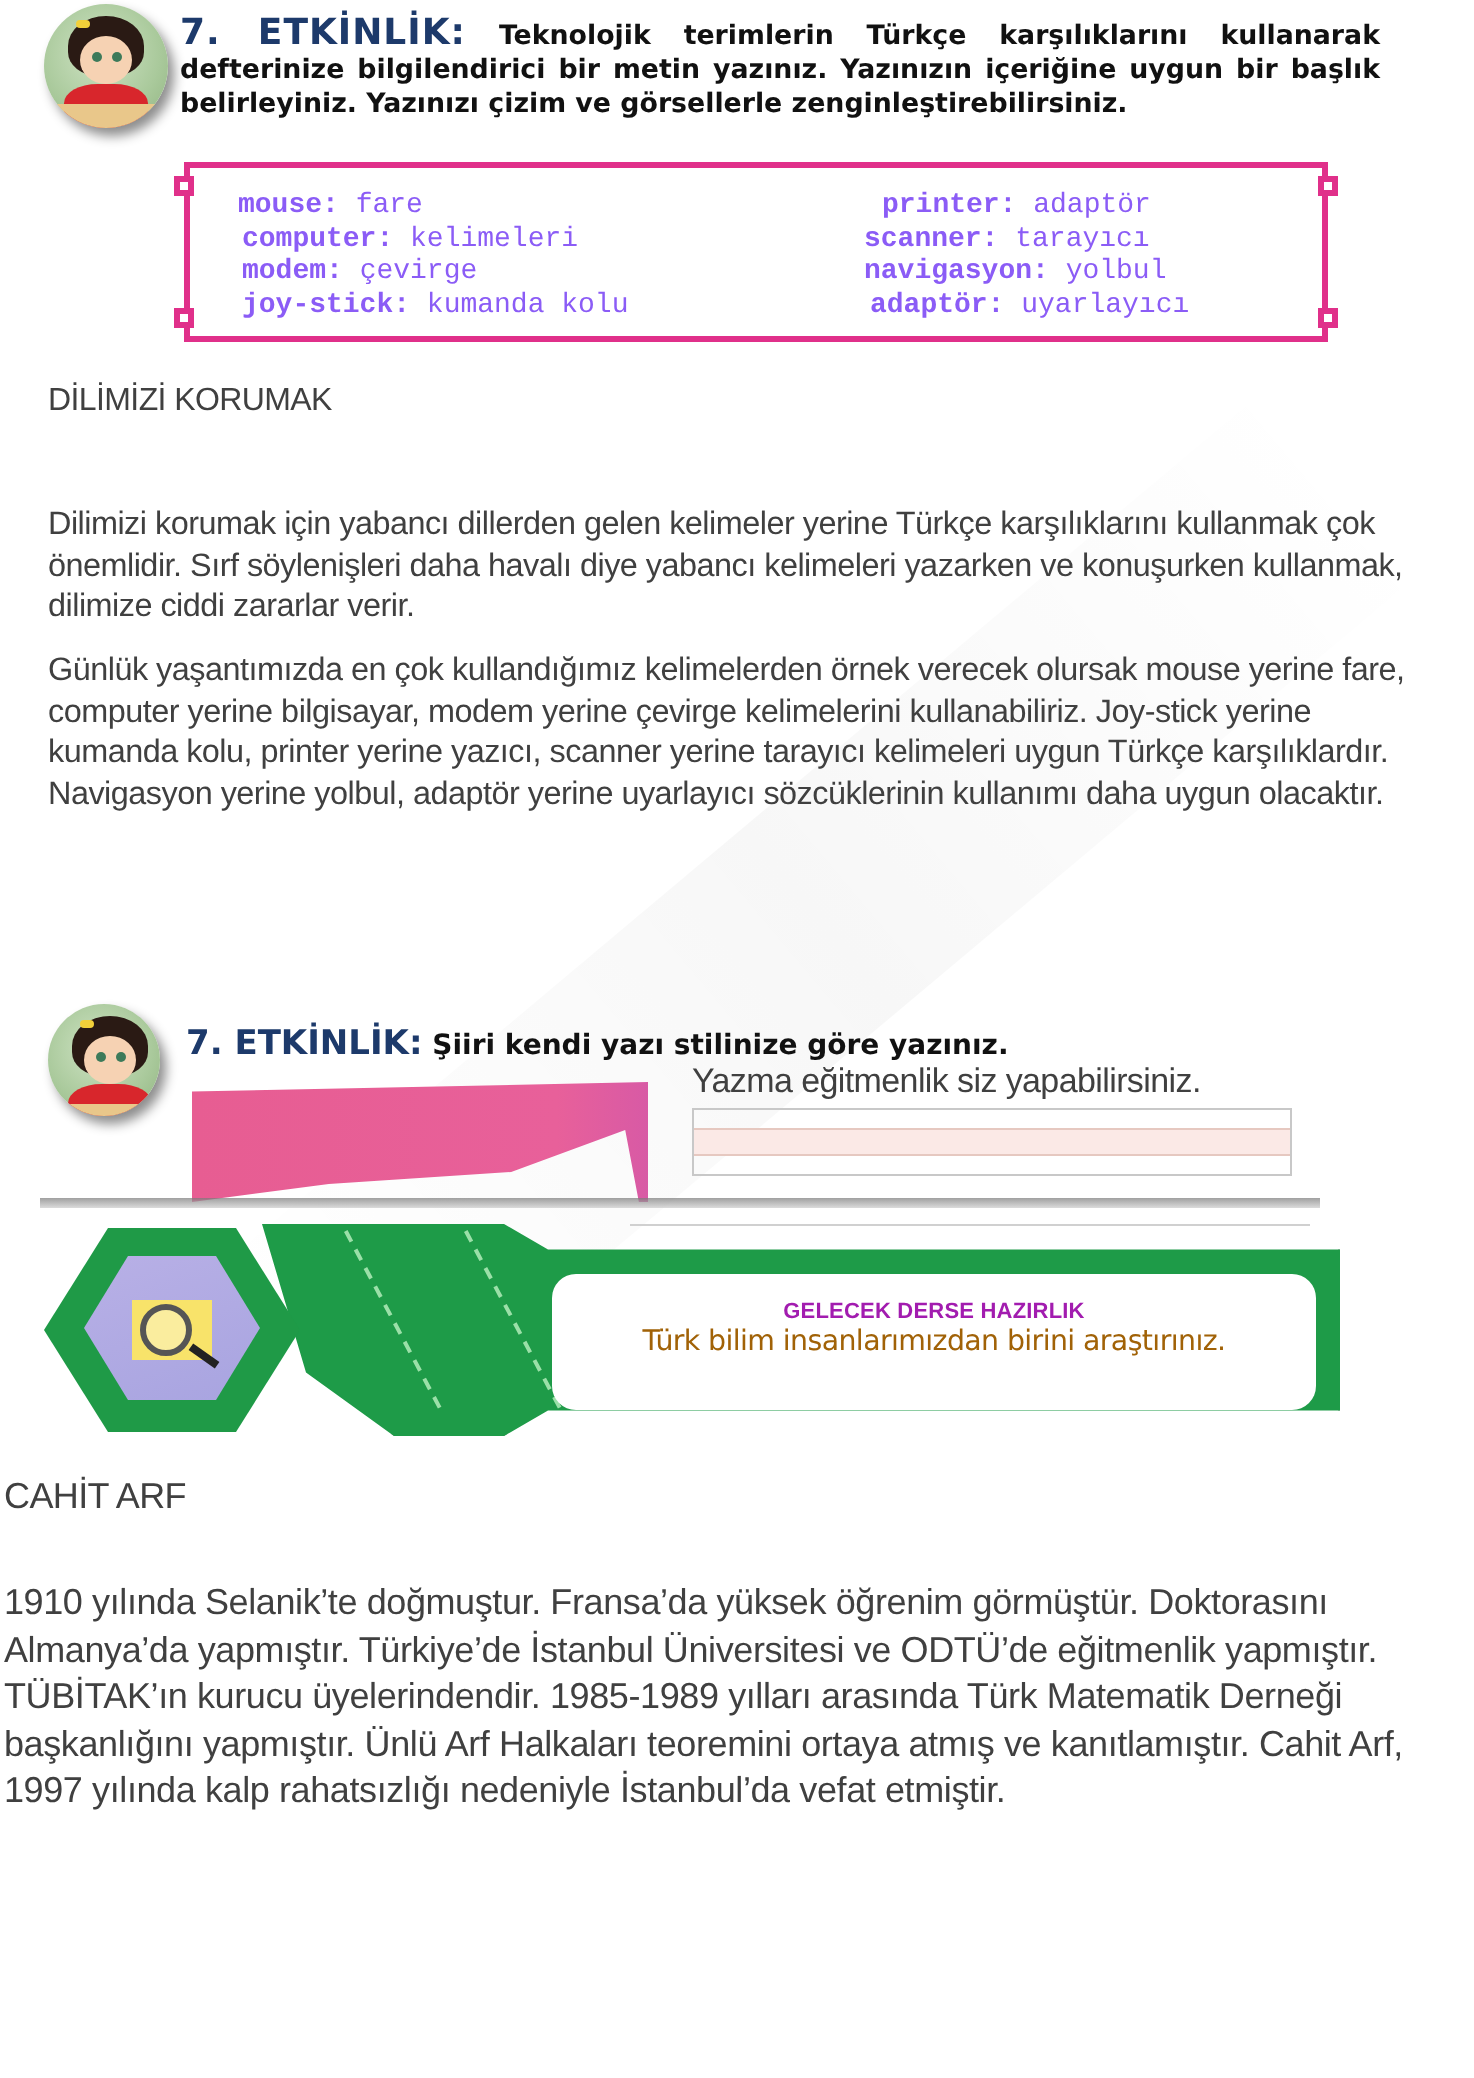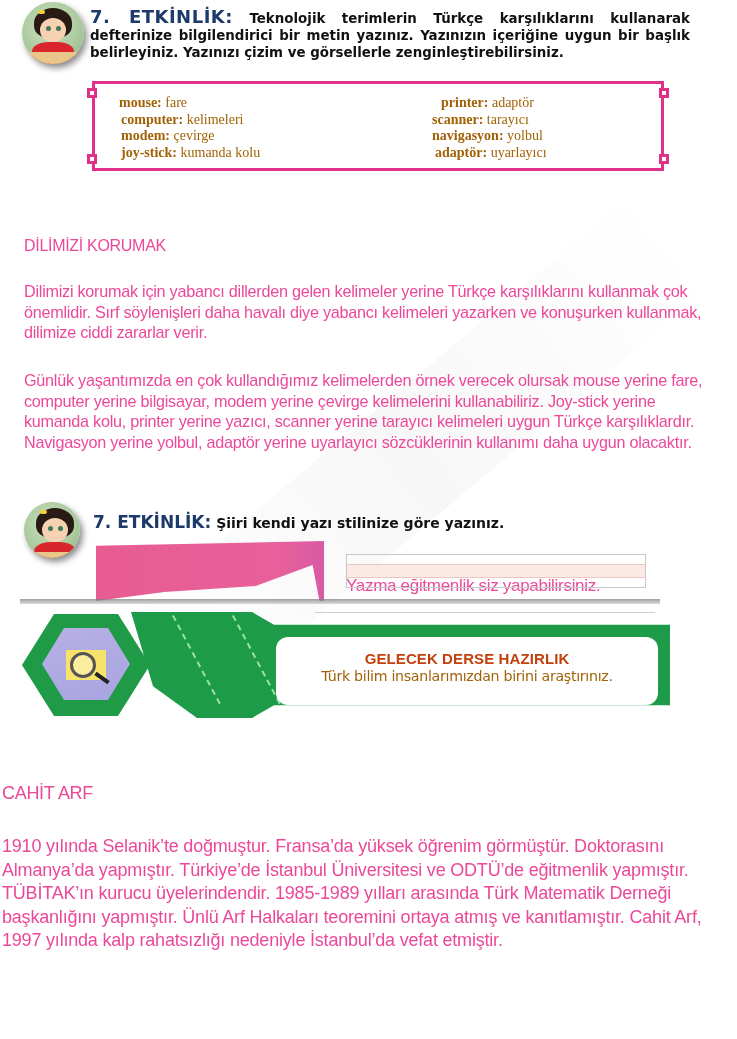--- a/index.html
+++ b/index.html
@@ -24,25 +24,25 @@
   .task-num { color: #1d3a6b; font-weight: bold; font-family: "DejaVu Sans", sans-serif; }
 
   #t7 { left: 90px; top: 8px; width: 600px; font-size: 13.4px; line-height: 17px; text-align: justify; }
   #t7 .task-num { font-size: 18px; letter-spacing: 0.5px; }
 
   .term-box {
     position: absolute; left: 92px; top: 81px; width: 572px; height: 90px;
     border: 3px solid #e0308a;
   }
   .term-box .corner { position: absolute; width: 10px; height: 10px; border: 3px solid #e0308a; background: #fff; }
-  .term-col { position: absolute; top: 11px; font-size: 14px; line-height: 16.5px; color: #a16207; font-family: Liberation Serif, serif; }
+  .term-col { position: absolute; top: 11px; font-size: 14px; line-height: 16.5px; color: #8b5cf6; font-family: Liberation Mono, monospace; }
   .term-col .row b { font-weight: bold; }
   .term-col .row span { font-weight: normal; }
 
-  .red { color: #ec4899; font-family: "Liberation Sans", sans-serif; margin-top: 45px; }
+  .red { color: #404040; font-family: "Liberation Sans", sans-serif; }
   .red-title { position: absolute; left: 24px; font-size: 16px; letter-spacing: -0.3px; }
   .red-para { position: absolute; left: 24px; width: 690px; font-size: 16.2px; line-height: 20.5px; letter-spacing: -0.25px; }
 
   #t8 { left: 93px; top: 512px; font-size: 14px; }
   #t8 .task-num { font-size: 17px; }
 
   .pink-flag {
     position: absolute; left: 96px; top: 541px; width: 228px; height: 60px;
     background: linear-gradient(90deg, #e75d92 0%, #e8609a 80%, #d85aa5 100%);
     clip-path: polygon(0 8%, 100% 0, 100% 100%, 98% 100%, 95% 40%, 70% 75%, 30% 85%, 0 100%);
@@ -69,21 +69,21 @@
   .ribbon {
     position: absolute; left: 100px; top: 0; width: 550px; height: 106px; background: #1e9b48;
     clip-path: polygon(2% 0, 24% 0, 28% 12%, 100% 12%, 100% 88%, 28% 88%, 24% 100%, 14% 100%, 6% 70%);
     box-shadow: 6px 6px 8px rgba(0,0,0,0.5);
   }
   .stitch { position: absolute; top: 4px; width: 2px; height: 100px; border-left: 2px dashed #9be0a8; transform: rotate(-28deg); transform-origin: top left; }
   .banner-card {
     position: absolute; left: 256px; top: 25px; width: 382px; height: 68px; background: #fff; border-radius: 12px;
     text-align: center; padding-top: 13px;
   }
-  .banner-card .title { color: #c2410c; font-weight: bold; font-size: 15px; font-family: "Liberation Sans", sans-serif; letter-spacing: 0.1px; }
+  .banner-card .title { color: #a21caf; font-weight: bold; font-size: 11px; font-family: "Liberation Sans", sans-serif; letter-spacing: 0.1px; }
   .banner-card .text { color: #a16207; font-size: 14.2px; font-family: "DejaVu Sans", sans-serif; margin-top: 1px; letter-spacing: -0.3px; }
 
   .watermark {
     position: absolute; left: 60px; top: 400px; width: 700px; height: 120px;
     background: linear-gradient(90deg, rgba(0,0,0,0.0), rgba(0,0,0,0.03), rgba(0,0,0,0.0));
     transform: rotate(-40deg); pointer-events: none;
   }
 </style>
 </head>
 <body>
@@ -117,21 +117,21 @@
   </div>
   <div class="term-col" style="left:337px;">
     <div class="row" style="padding-left:9px;"><b>printer:</b><span> adaptör</span></div>
     <div class="row"><b>scanner:</b><span> tarayıcı</span></div>
     <div class="row"><b>navigasyon:</b><span> yolbul</span></div>
     <div class="row" style="padding-left:3px;"><b>adaptör:</b><span> uyarlayıcı</span></div>
   </div>
 </div>
 
 <div class="red red-title" style="top:192px;">DİLİMİZİ KORUMAK</div>
-<div class="red red-para" style="top:236px;">Dilimizi korumak için yabancı dillerden gelen kelimeler yerine Türkçe karşılıklarını kullanmak çok önemlidir. Sırf söylenişleri daha havalı diye yabancı kelimeleri yazarken ve konuşurken kullanmak, dilimize ciddi zararlar verir.</div>
+<div class="red red-para" style="top:252px;">Dilimizi korumak için yabancı dillerden gelen kelimeler yerine Türkçe karşılıklarını kullanmak çok önemlidir. Sırf söylenişleri daha havalı diye yabancı kelimeleri yazarken ve konuşurken kullanmak, dilimize ciddi zararlar verir.</div>
 <div class="red red-para" style="top:325px;">Günlük yaşantımızda en çok kullandığımız kelimelerden örnek verecek olursak mouse yerine fare, computer yerine bilgisayar, modem yerine çevirge kelimelerini kullanabiliriz. Joy-stick yerine kumanda kolu, printer yerine yazıcı, scanner yerine tarayıcı kelimeleri uygun Türkçe karşılıklardır. Navigasyon yerine yolbul, adaptör yerine uyarlayıcı sözcüklerinin kullanımı daha uygun olacaktır.</div>
 
 <div class="avatar" style="left:24px; top:502px; width:56px; height:56px;">
   <div class="hair"></div>
     <div class="bow"></div>
     <div class="face"></div>
   <div class="eye l"></div>
     <div class="eye r"></div>
     <div class="shirt"></div>
     <div class="desk"></div>

